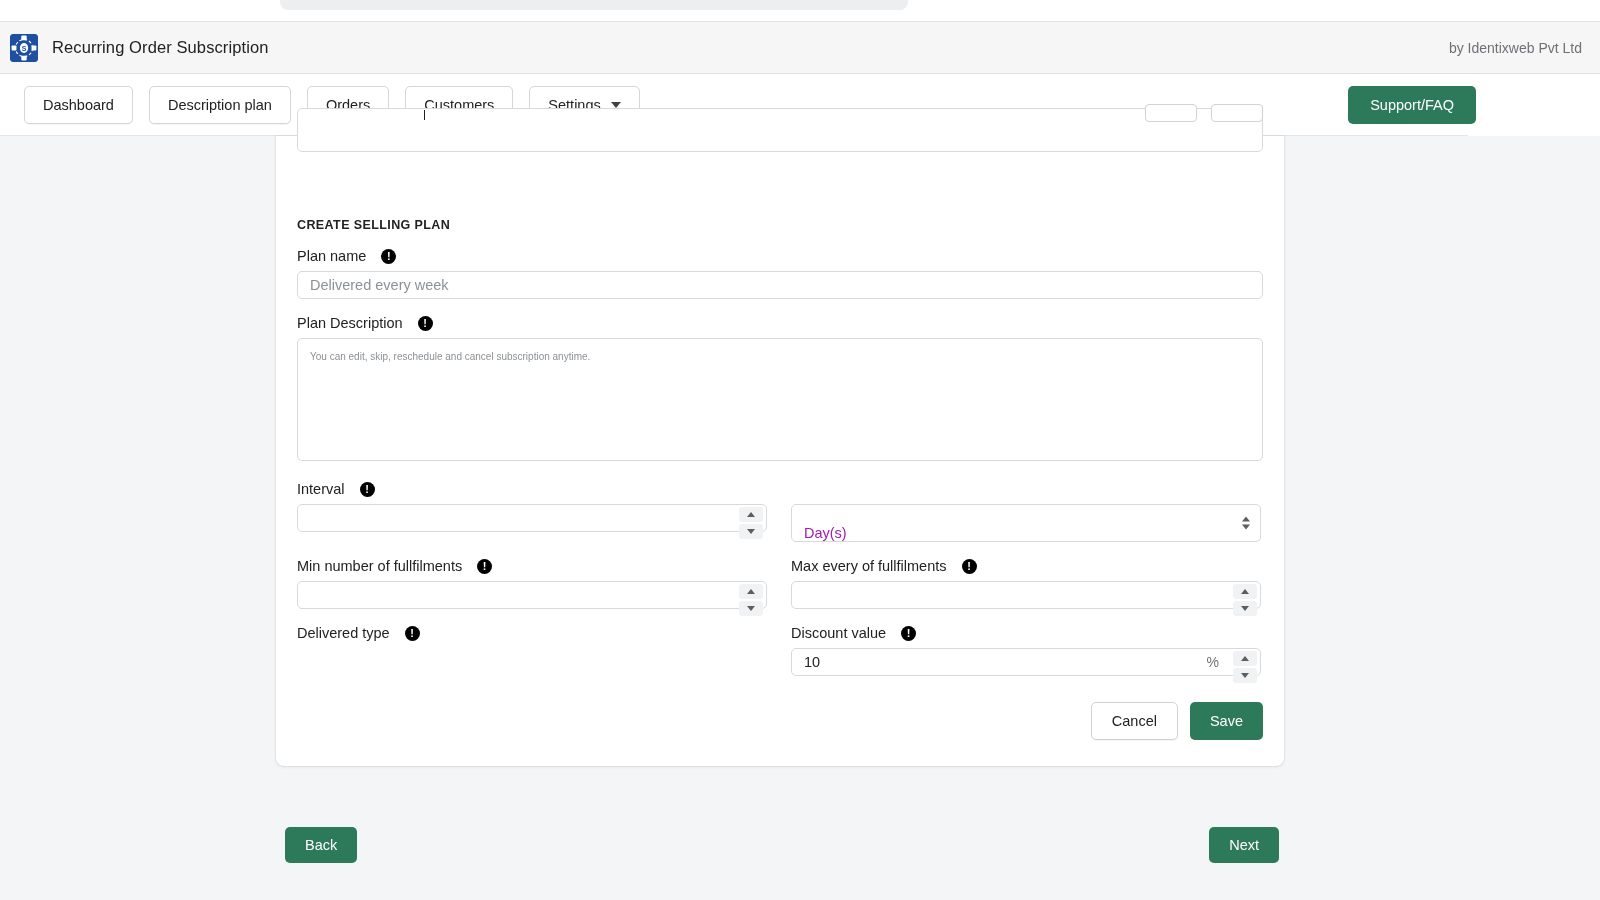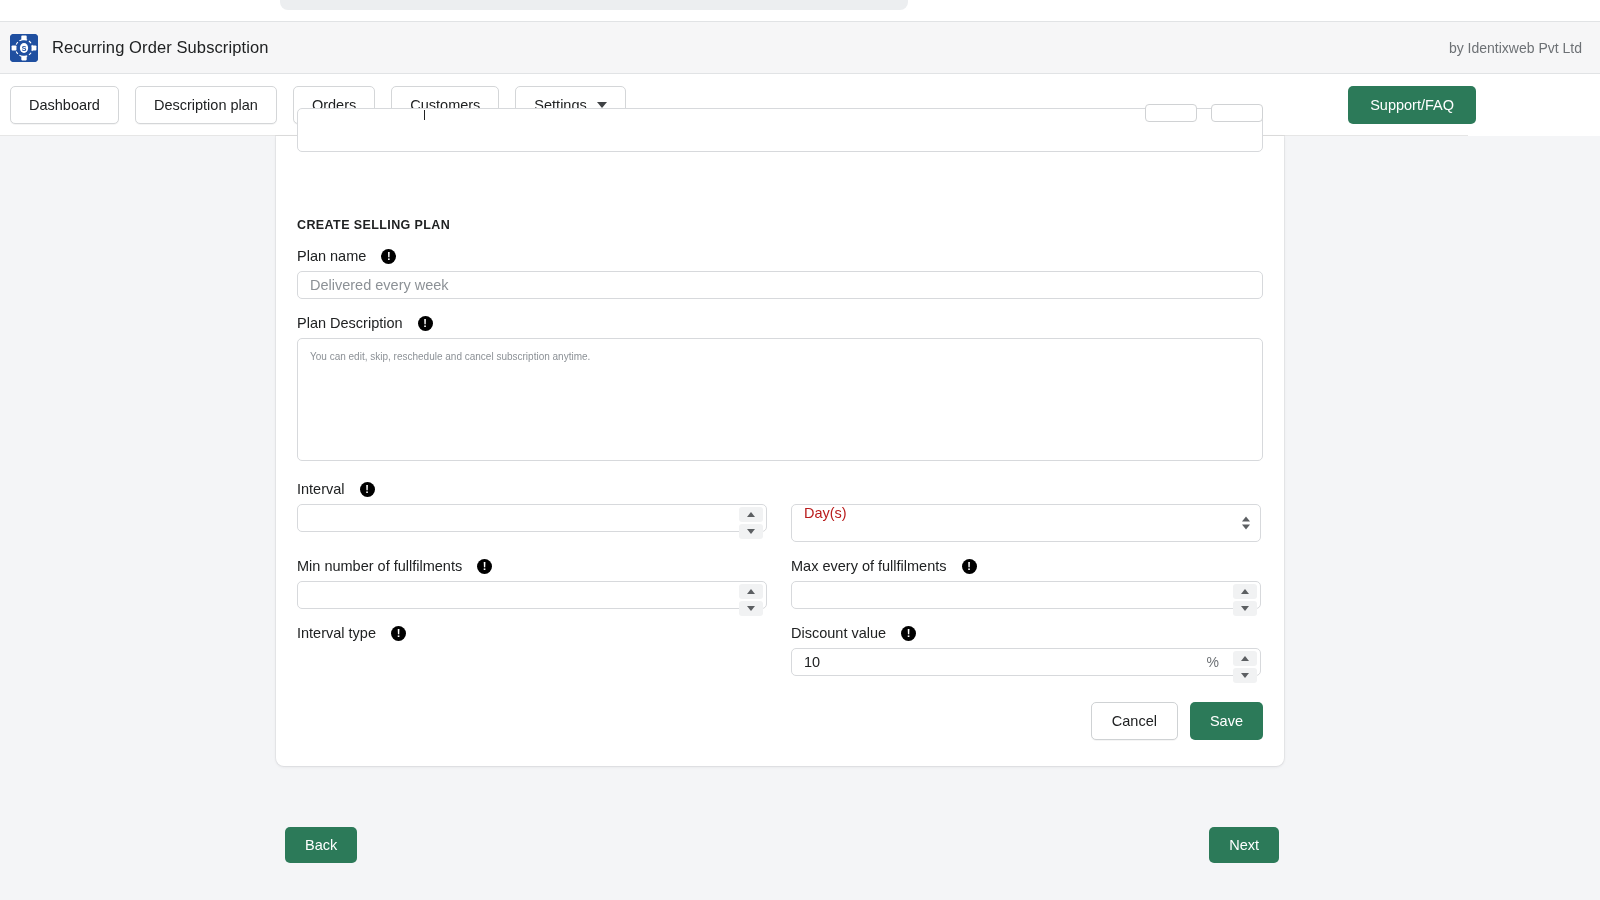--- a/index.html
+++ b/index.html
@@ -79,21 +79,21 @@
   
   .navbar {
     position: absolute;
     top: 74px; left: 0;
     width: 1468px;
     height: 62px;
     background: #ffffff;
     border-bottom: 1px solid #e6e6e6;
     display: flex;
     align-items: center;
-    padding-left: 10px;
+    padding-left: 24px;
   }
   .nav-btn {
     height: 38px;
     padding: 0 18px;
     margin-right: 16px;
     background: #ffffff;
     border: 1px solid #d4d6d8;
     border-radius: 5px;
     font-family: "Liberation Sans", sans-serif;
     font-size: 14.5px;
@@ -311,23 +311,23 @@
   .select-wrap { position: relative; }
   .select-box {
     width: 100%;
     height: 38px;
     border: 1px solid #d7d9dc;
     border-radius: 5px;
     background: #ffffff;
     padding: 0 22px 0 12px;
     font-family: "Liberation Sans", sans-serif;
     font-size: 14.5px;
-    color: #b91c1c;
-    display: flex;
-    align-items: flex-start;
+    color: #a21caf;
+    display: flex;
+    align-items: flex-end;
     cursor: pointer;
   }
   .select-chevrons {
     position: absolute;
     right: 11px;
     top: 50%;
     transform: translateY(-50%);
     display: flex;
     flex-direction: column;
     gap: 3px;
@@ -541,21 +541,21 @@
                 <span class="tri-down"></span>
               </button>
           </div>
         </div>
       </div>
     </div>
 
     <div class="field grid2">
       <div>
         <div class="field-label">
-          <span>Interval type</span>
+          <span>Delivered type</span>
           <span class="info-icon">!</span>
         </div>
       </div>
       <div>
         <div class="field-label">
           <span>Discount value</span>
           <span class="info-icon">!</span>
         </div>
         <div class="stepper-wrap">
           <input class="text-input" type="text" style="padding-right: 72px;" value="10">

